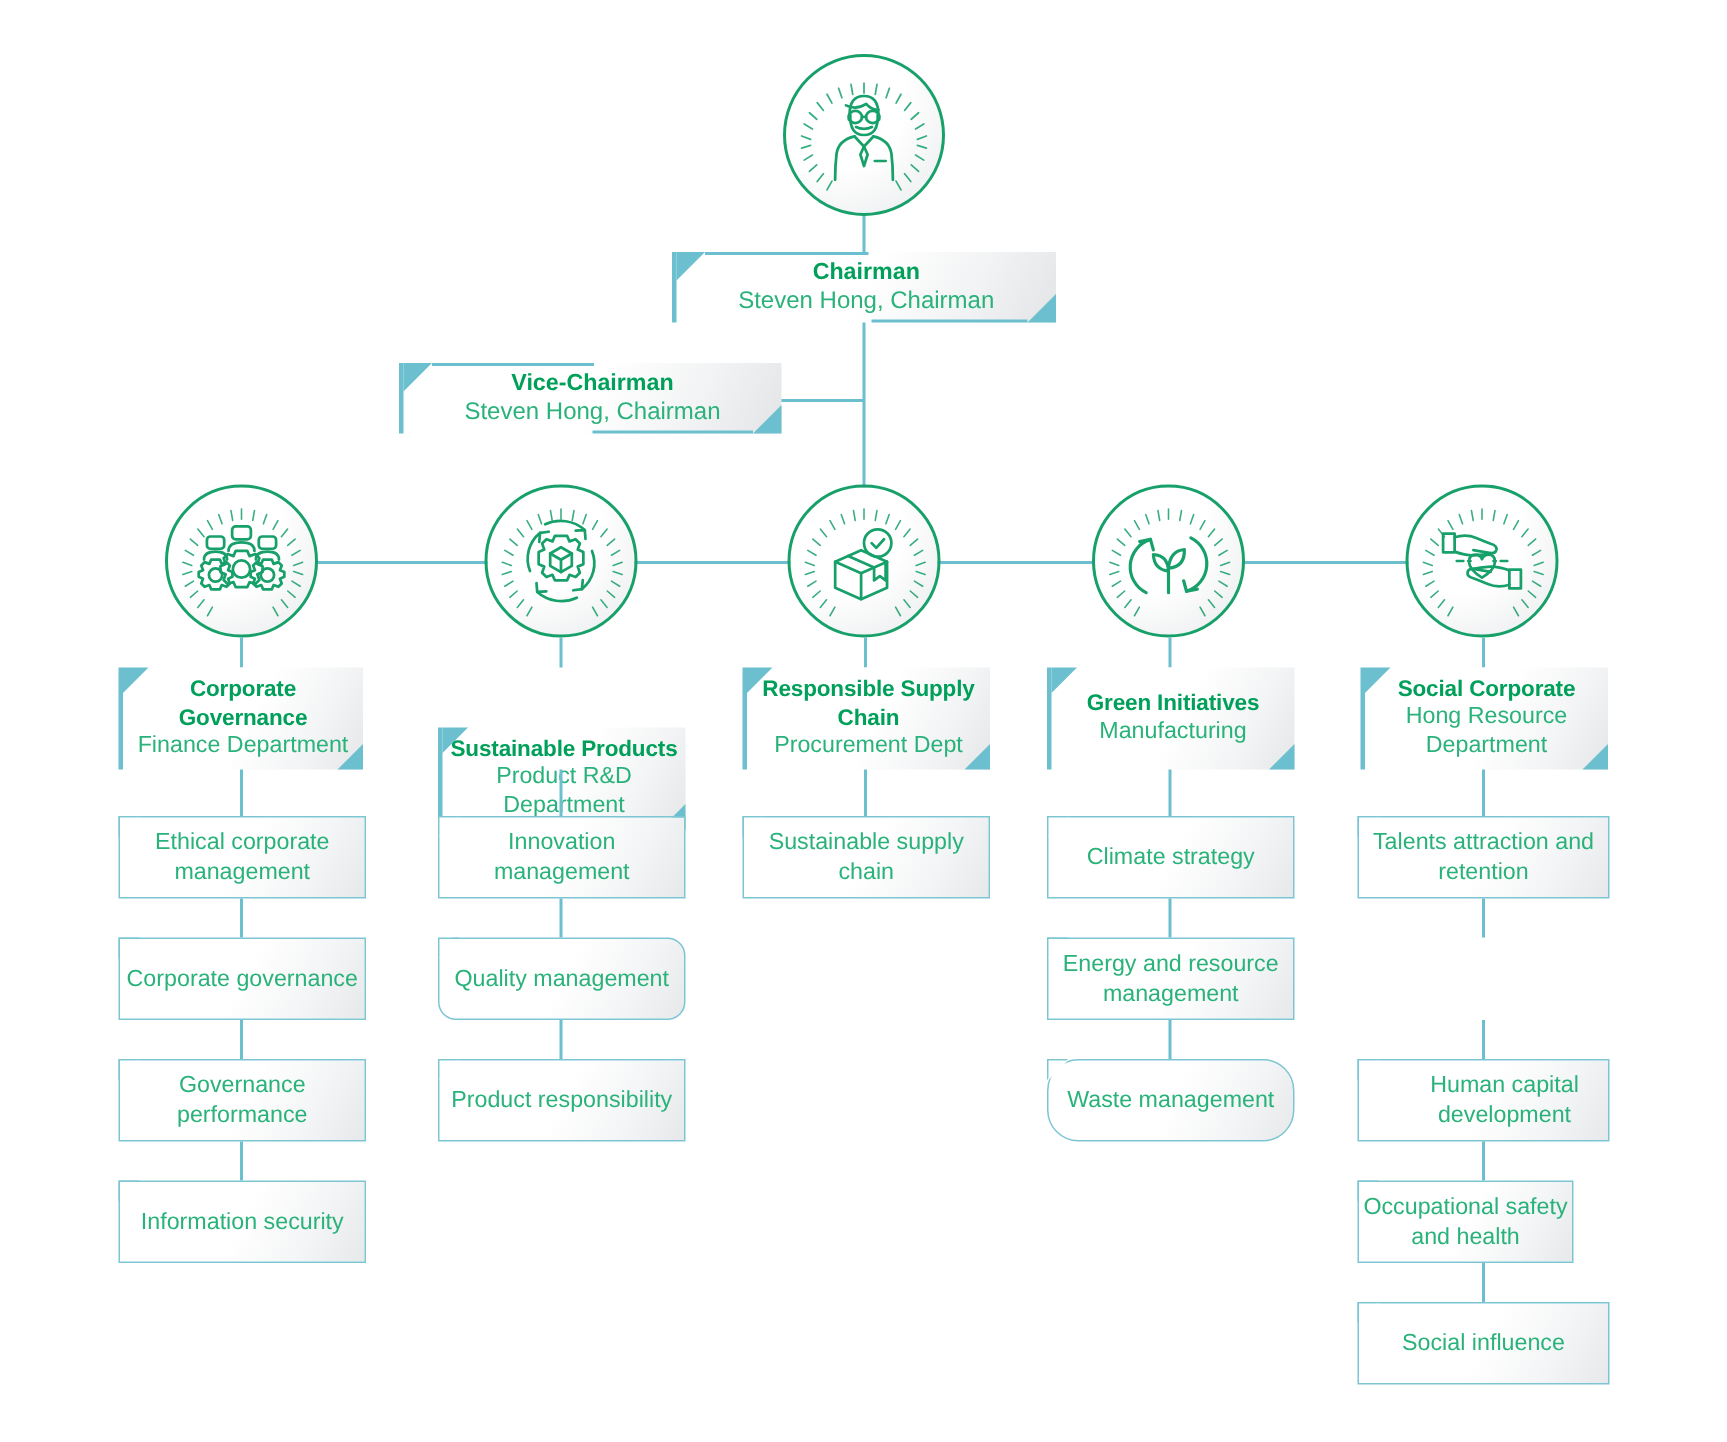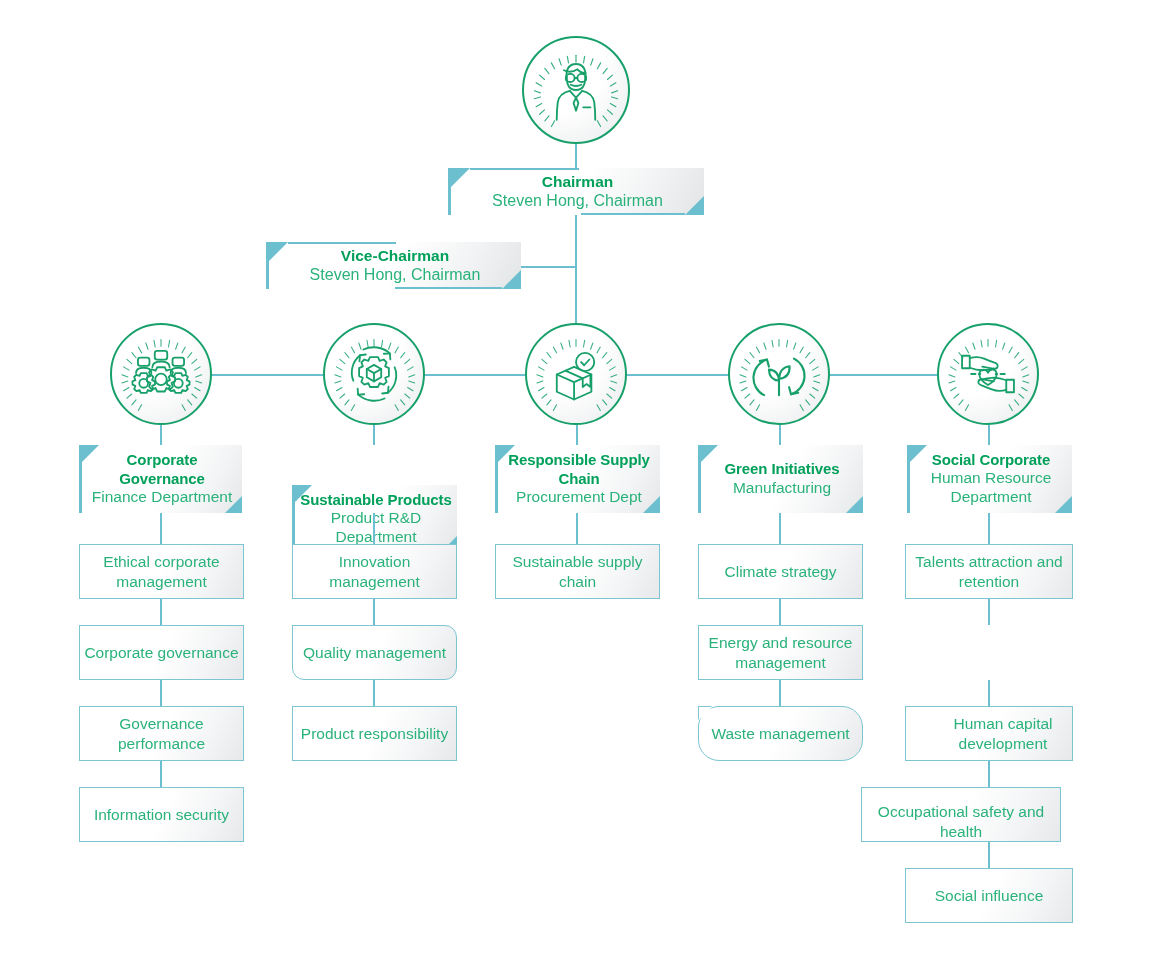--- a/index.html
+++ b/index.html
@@ -461,38 +461,38 @@
           <line x1="64" y1="51" x2="68.5" y2="51"></line>
       </g>
     </svg>
   </div>
   <div class="conn v" style="left:988px;top:425px;height:20px;"></div>
 
   <div class="card" style="left:907px;top:445px;width:165px;height:68px;">
     <span class="corner-tl"></span>
     <span class="corner-br"></span>
     <div class="title">Social Corporate</div>
-    <div class="sub">Human Resource Department</div>
+    <div class="sub">Hong Resource Department</div>
   </div>
 
   <div class="conn v" style="left:988px;top:513px;height:31px;"></div>
   <div class="item" style="left:905px;top:544px;width:168px;height:55px;">
     <span class="corner-tl"></span>
       <span class="notch"></span>
     <span>Talents attraction and retention</span>
   </div>
   <div class="conn v" style="left:988px;top:599px;height:26px;"></div>
   <div class="conn v" style="left:988px;top:680px;height:26px;"></div>
   <div class="item" style="left:905px;top:706px;width:168px;height:55px;padding-left:28px;">
     <span class="corner-tl"></span>
       <span class="notch"></span>
     <span>Human capital development</span>
   </div>
   <div class="conn v" style="left:988px;top:761px;height:26px;"></div>
-  <div class="item" style="left:861px;top:787px;width:200px;height:55px;align-items:flex-end;">
+  <div class="item" style="left:905px;top:787px;width:144px;height:55px;">
     <span class="corner-tl"></span>
       <span class="notch"></span>
     <span>Occupational safety and health</span>
   </div>
   <div class="conn v" style="left:988px;top:842px;height:26px;"></div>
   <div class="item" style="left:905px;top:868px;width:168px;height:55px;">
     <span class="corner-tl"></span>
       <span class="notch"></span>
     <span>Social influence</span>
   </div>

